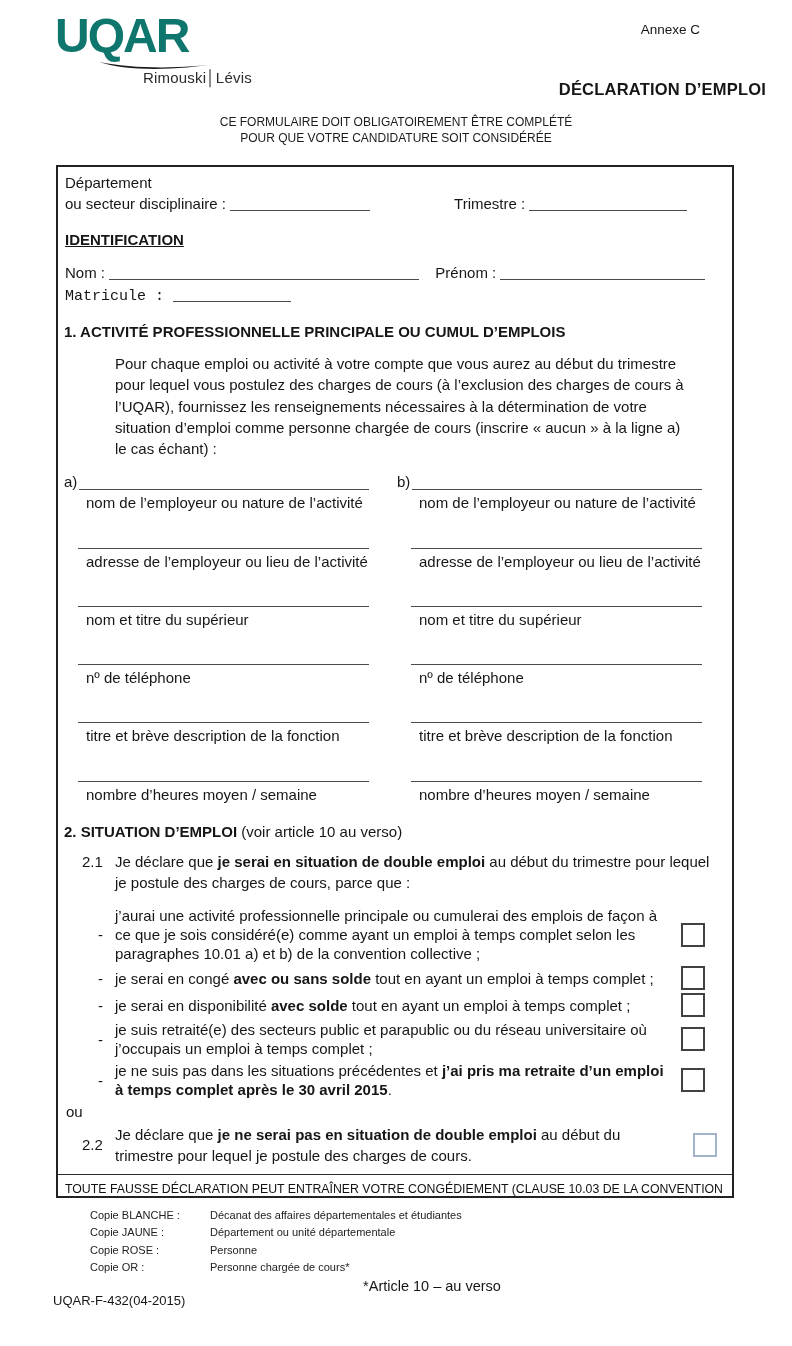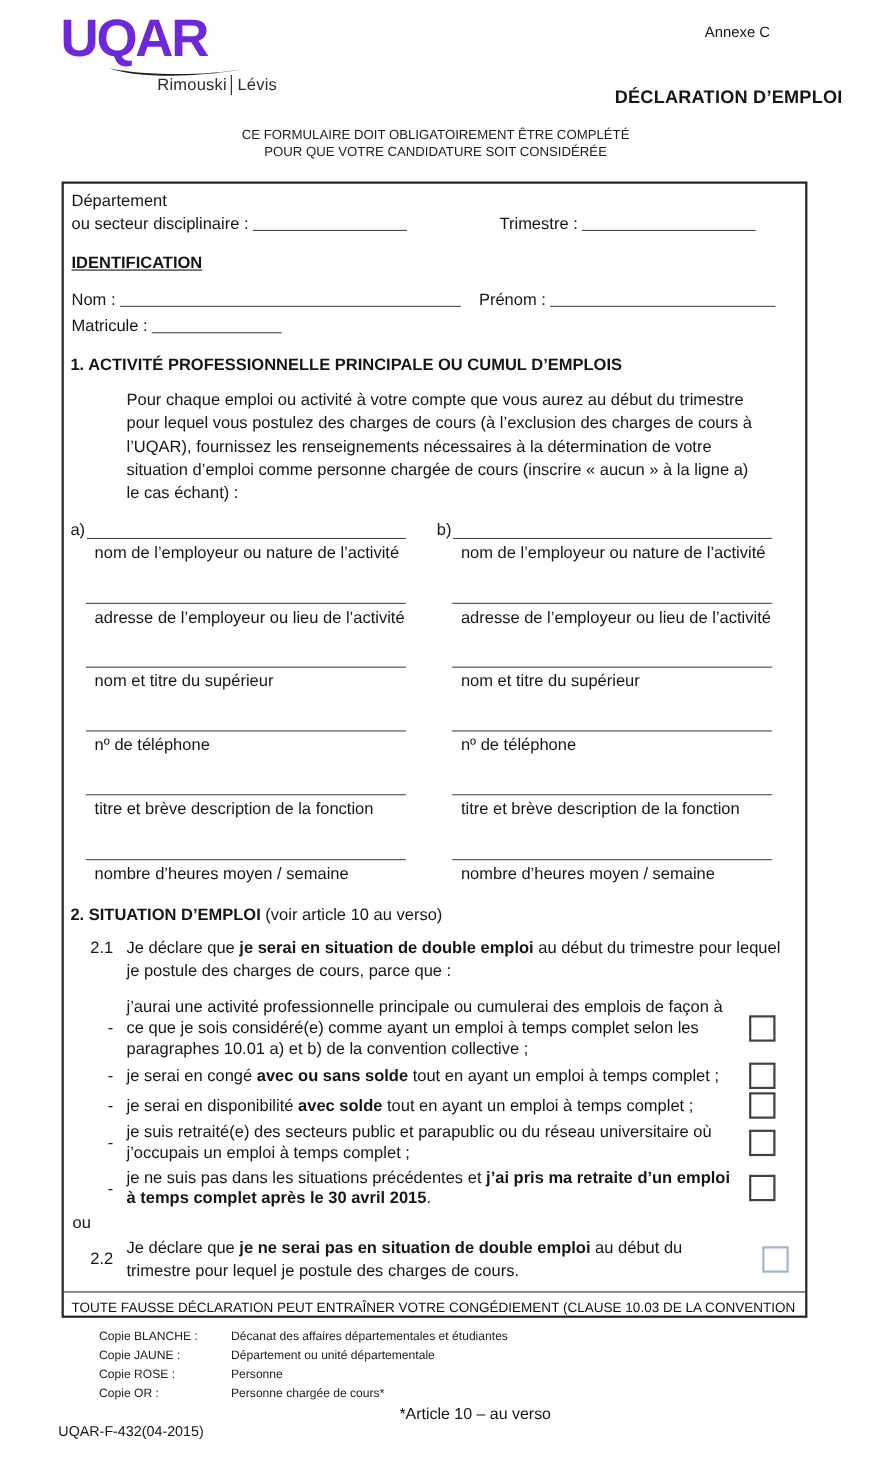--- a/index.html
+++ b/index.html
@@ -1,36 +1,36 @@
 <!DOCTYPE html>
 <html><head>
 <meta charset="utf-8">
 <style>
   html,body{margin:0;padding:0;background:#fff;}
   .page{position:relative;width:792px;height:1346px;background:#fff;overflow:hidden;
         font-family:"Liberation Sans",sans-serif;color:#161616;}
   
   .logo-block{position:absolute;left:55px;top:12px;width:260px;}
-  .logo-text{font-size:48px;font-weight:bold;letter-spacing:-2px;color:#6d28d9;line-height:1;}
+  .logo-text{font-size:48px;font-weight:bold;letter-spacing:-2px;color:#0f766e;line-height:1;}
   .logo-swoosh{position:absolute;left:42px;top:47px;}
   .logo-sub{margin:9px 0 0 88px;font-size:15px;color:#2b2b2b;letter-spacing:.2px;}
   .annexe{position:absolute;top:22px;right:92px;font-size:13.5px;}
   .doc-title{position:absolute;top:80px;right:26px;font-size:16.5px;font-weight:bold;letter-spacing:.2px;}
   .notice{position:absolute;top:114px;left:0;width:100%;text-align:center;font-size:12px;line-height:1.35;color:#1b1b1b;}
   
   .main-box{position:absolute;left:56px;top:165px;width:678px;height:1033px;border:2px solid #222;
             box-sizing:border-box;overflow:hidden;font-size:15px;}
   .uline{display:inline-block;border-bottom:1.5px solid #4a4a4a;height:13px;vertical-align:-2px;}
   .w140{width:140px}.w158{width:158px}.w310{width:310px}.w205{width:205px}.w118{width:118px}
   .dept-row{display:flex;align-items:flex-end;margin:5px 8px 0 7px;line-height:1.4;}
   .dept-right{margin-left:84px;white-space:nowrap;}
   .ident-title{margin:17px 8px 0 7px;font-weight:bold;font-size:15px;text-decoration:underline;}
   .nom-row{margin:16px 8px 0 7px;white-space:nowrap;}
   .prenom-lbl{margin-left:12px;}
-  .matricule-row{margin:7px 8px 0 7px;}
+  .matricule-row{margin:7px 8px 0 7px;font-family:Liberation Mono, monospace;}
   .sec-title{margin:18px 8px 0 6px;font-weight:bold;font-size:15px;}
   .sec-title .normal{font-weight:normal;}
   .intro{margin:13px 42px 0 57px;line-height:1.42;text-align:left;}
   
   .two-col{display:grid;grid-template-columns:1fr 1fr;column-gap:28px;margin:14px 30px 0 6px;}
   .col-first{display:flex;align-items:flex-end;}
   .col-prefix{flex:none;padding-right:2px;}
   .fline{flex:1;border-bottom:1.5px solid #4a4a4a;height:14px;}
   .fgroup{margin-left:14px;}
   .fgroup .fline{display:block;margin-top:33px;height:1px;}

